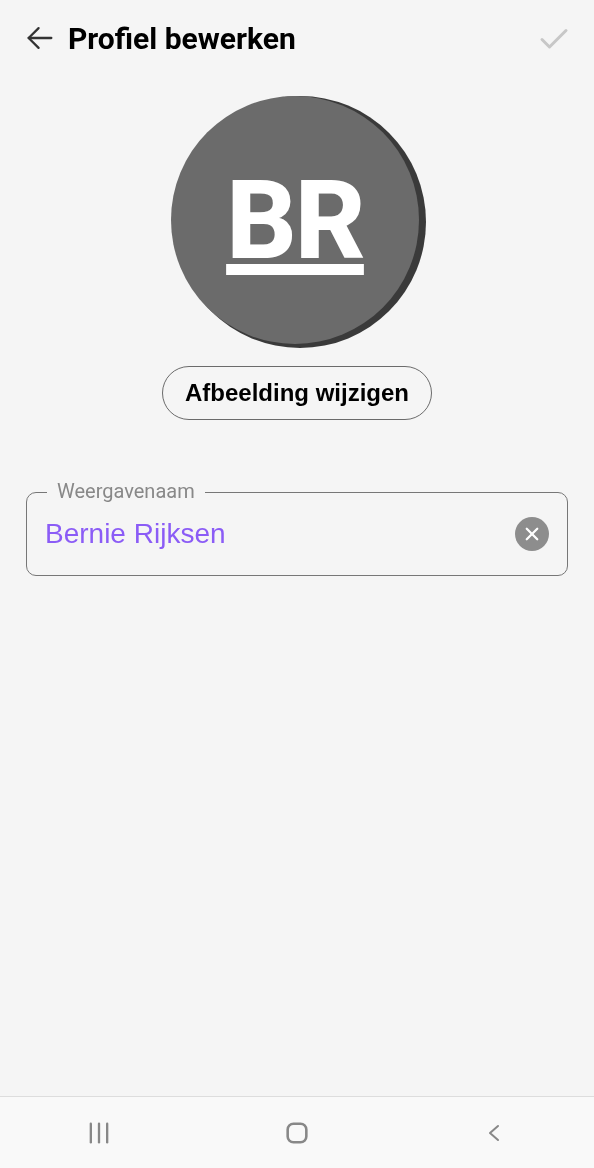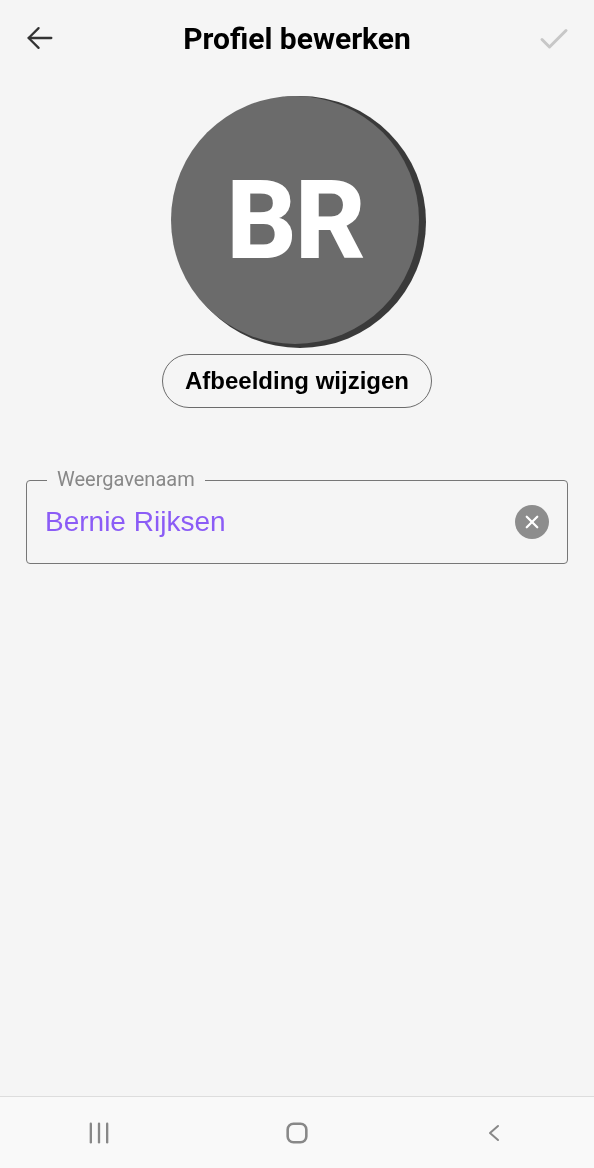--- a/index.html
+++ b/index.html
@@ -15,22 +15,21 @@
     display: flex;
     flex-direction: column;
     overflow: hidden;
   }
 
   
   .header {
     display: flex;
     align-items: center;
     padding: 18px 20px 18px 20px;
-    gap: 26px;
-    text-align: center;
+    gap: 8px;
   }
   .header .back {
     width: 40px;
     height: 40px;
     display: flex;
     align-items: center;
     justify-content: center;
     cursor: pointer;
   }
   .header .title {
@@ -75,42 +74,43 @@
     height: 248px;
     border-radius: 50%;
     background: #6b6b6b;
     display: flex;
     align-items: center;
     justify-content: center;
     color: #ffffff;
     font-size: 110px;
     font-weight: 800;
     letter-spacing: -2px;
+    text-decoration: underline;
   }
 
   .change-image-btn {
-    margin-top: 6px;
+    margin-top: 18px;
     padding: 12px 22px;
     border: 1.5px solid #6b6b6b;
     border-radius: 34px;
     background: transparent;
     font-size: 24px;
     font-weight: 700;
     cursor: pointer;
   }
 
   
   .field-section {
     margin: 72px 26px 0 26px;
     position: relative;
   }
   .field-frame {
     position: relative;
     border: 1.5px solid #777;
-    border-radius: 4px;
+    border-radius: 10px;
     padding: 24px 18px 24px 18px;
     display: flex;
     align-items: center;
   }
   .field-label {
     position: absolute;
     top: -14px;
     left: 20px;
     background: #f5f5f5;
     padding: 0 10px;

